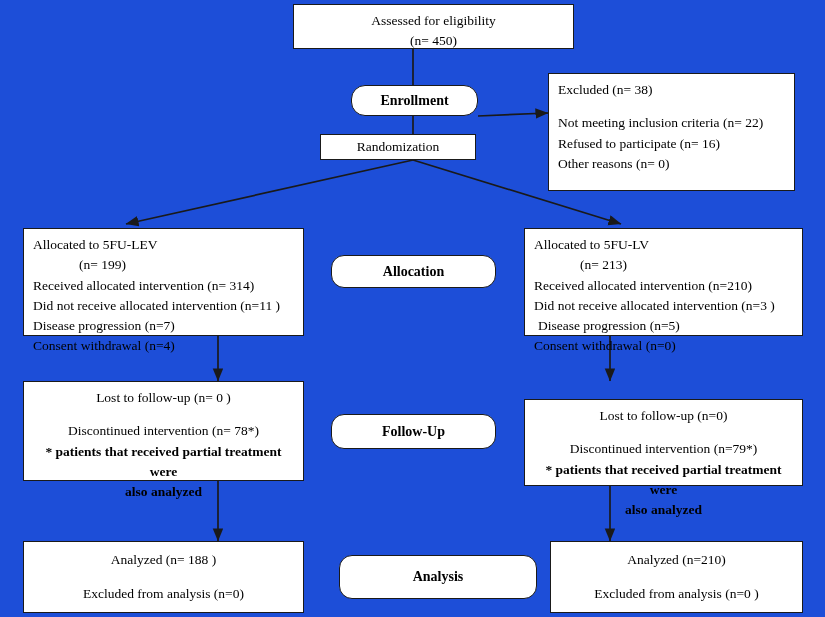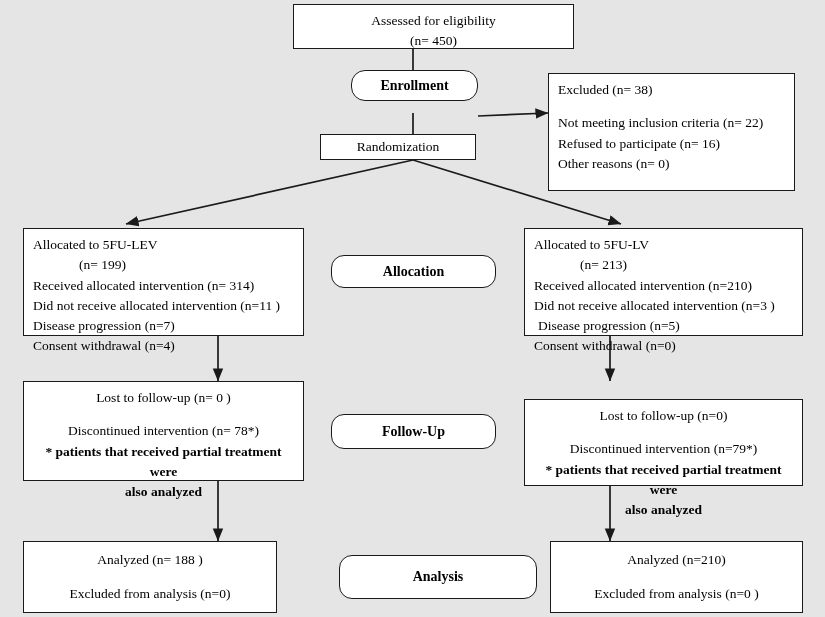--- a/index.html
+++ b/index.html
@@ -4,21 +4,21 @@
 <style>
   html, body {
     margin: 0;
     padding: 0;
     background: #ffffff;
   }
   #canvas {
     position: relative;
     width: 825px;
     height: 617px;
-    background: #e5e5e5;
+    background: #1d4ed8;
     font-family: "Liberation Serif", "DejaVu Serif", serif;
     color: #000000;
     overflow: hidden;
   }
   .box {
     position: absolute;
     box-sizing: border-box;
     border: 1.5px solid #1a1a1a;
     background: #ffffff;
     font-size: 13.5px;
@@ -86,21 +86,21 @@
     <line x1="218" y1="481" x2="218" y2="541" stroke="#1a1a1a" stroke-width="1.7" marker-end="url(#ah)"></line>
 
     <line x1="610" y1="481" x2="610" y2="541" stroke="#1a1a1a" stroke-width="1.7" marker-end="url(#ah)"></line>
   </svg>
 
   <div class="box pad ctr" style="left:293px; top:4px; width:281px; height:45px;">
     <div class="line">Assessed for eligibility</div>
     <div class="line">(n= 450)</div>
   </div>
 
-  <div class="stage" style="left:351px; top:70px; width:127px; height:31px;border-radius:14px;">
+  <div class="stage" style="left:351px; top:85px; width:127px; height:31px;border-radius:14px;">
     <span>Enrollment</span>
   </div>
 
   <div class="box ctr" style="left:320px; top:134px; width:156px; height:26px; display:flex; align-items:center; justify-content:center;">
     <span>Randomization</span>
   </div>
 
   <div class="box pad lft" style="left:548px; top:73px; width:247px; height:118px;">
     <div class="line">Excluded  (n= 38)</div>
     <div class="gap-md"></div>
@@ -144,21 +144,21 @@
   </div>
 
   <div class="box pad ctr" style="left:524px; top:399px; width:279px; height:87px;">
     <div class="line">Lost to follow-up  (n=0)</div>
     <div class="gap-md"></div>
     <div class="line">Discontinued intervention (n=79*)</div>
     <div class="line bold">* patients that received partial treatment were</div>
     <div class="line bold">also analyzed</div>
   </div>
 
-  <div class="box pad ctr" style="left:23px; top:541px; width:254px; height:72px; display:flex; flex-direction:column; justify-content:center;">
+  <div class="box pad ctr" style="left:23px; top:541px; width:281px; height:72px; display:flex; flex-direction:column; justify-content:center;">
     <div class="line">Analyzed  (n= 188 )</div>
     <div class="gap-md"></div>
     <div class="line">Excluded from analysis  (n=0)</div>
   </div>
 
   <div class="stage" style="left:339px; top:555px; width:198px; height:44px;">
     <span>Analysis</span>
   </div>
 
   <div class="box pad ctr" style="left:550px; top:541px; width:253px; height:72px; display:flex; flex-direction:column; justify-content:center;">

